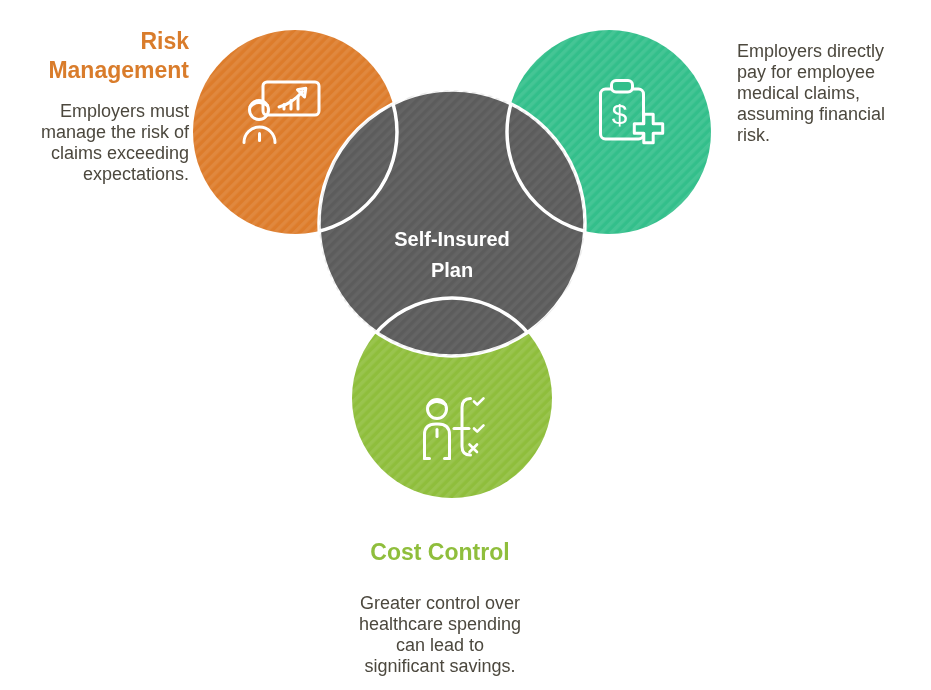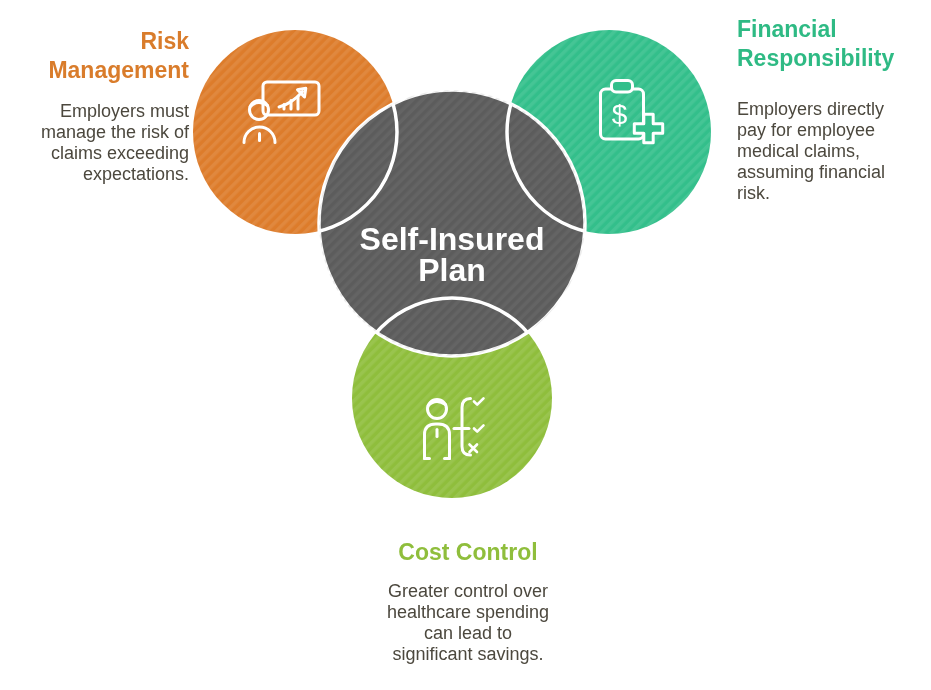--- a/index.html
+++ b/index.html
@@ -12,25 +12,25 @@
   .txt-block h2{
     margin:0;font-size:23px;line-height:29px;font-weight:bold;white-space:pre-line;
   }
   .txt-block p{
     margin:0;font-size:18px;line-height:21px;white-space:pre-line;
   }
   .block-risk{top:27px;right:742px;width:215px;text-align:right;}
   .block-risk p{margin-top:16px;}
   .block-financial{top:15px;left:737px;width:195px;text-align:left;}
   .block-financial p{margin-top:26px;}
-  .block-cost{top:538px;left:318px;width:300px;text-align:center;}
-  .block-cost p{margin-top:14px;}
+  .block-cost{top:538px;left:290px;width:300px;text-align:center;}
+  .block-cost p{margin-top:26px;}
   .center-label{
     position:absolute;top:224px;left:342px;width:220px;text-align:center;
-    font-size:32px;line-height:31px;font-weight:bold;white-space:pre-line;
+    font-size:20px;line-height:31px;font-weight:bold;white-space:pre-line;
   }
 </style>
 </head>
 <body>
 
 <div class="canvas">
 
   <svg class="diagram-svg" width="931" height="690" viewBox="0 0 931 690">
     <defs>
       <pattern id="stripeLight" patternUnits="userSpaceOnUse" width="7" height="7" patternTransform="rotate(45)">
@@ -107,22 +107,20 @@
   <div class="txt-block block-risk">
     <h2 style="color: rgb(217, 124, 43);">Risk
 Management</h2>
     <p style="color: rgb(76, 72, 62);">Employers must
 manage the risk of
 claims exceeding
 expectations.</p>
   </div>
 
   <div class="txt-block block-financial">
-    <h2 style="color: rgb(46, 186, 132);">Financial
-Responsibility</h2>
     <p style="color: rgb(76, 72, 62);">Employers directly
 pay for employee
 medical claims,
 assuming financial
 risk.</p>
   </div>
 
   <div class="txt-block block-cost">
     <h2 style="color: rgb(143, 190, 60);">Cost Control</h2>
     <p style="color: rgb(76, 72, 62);">Greater control over

